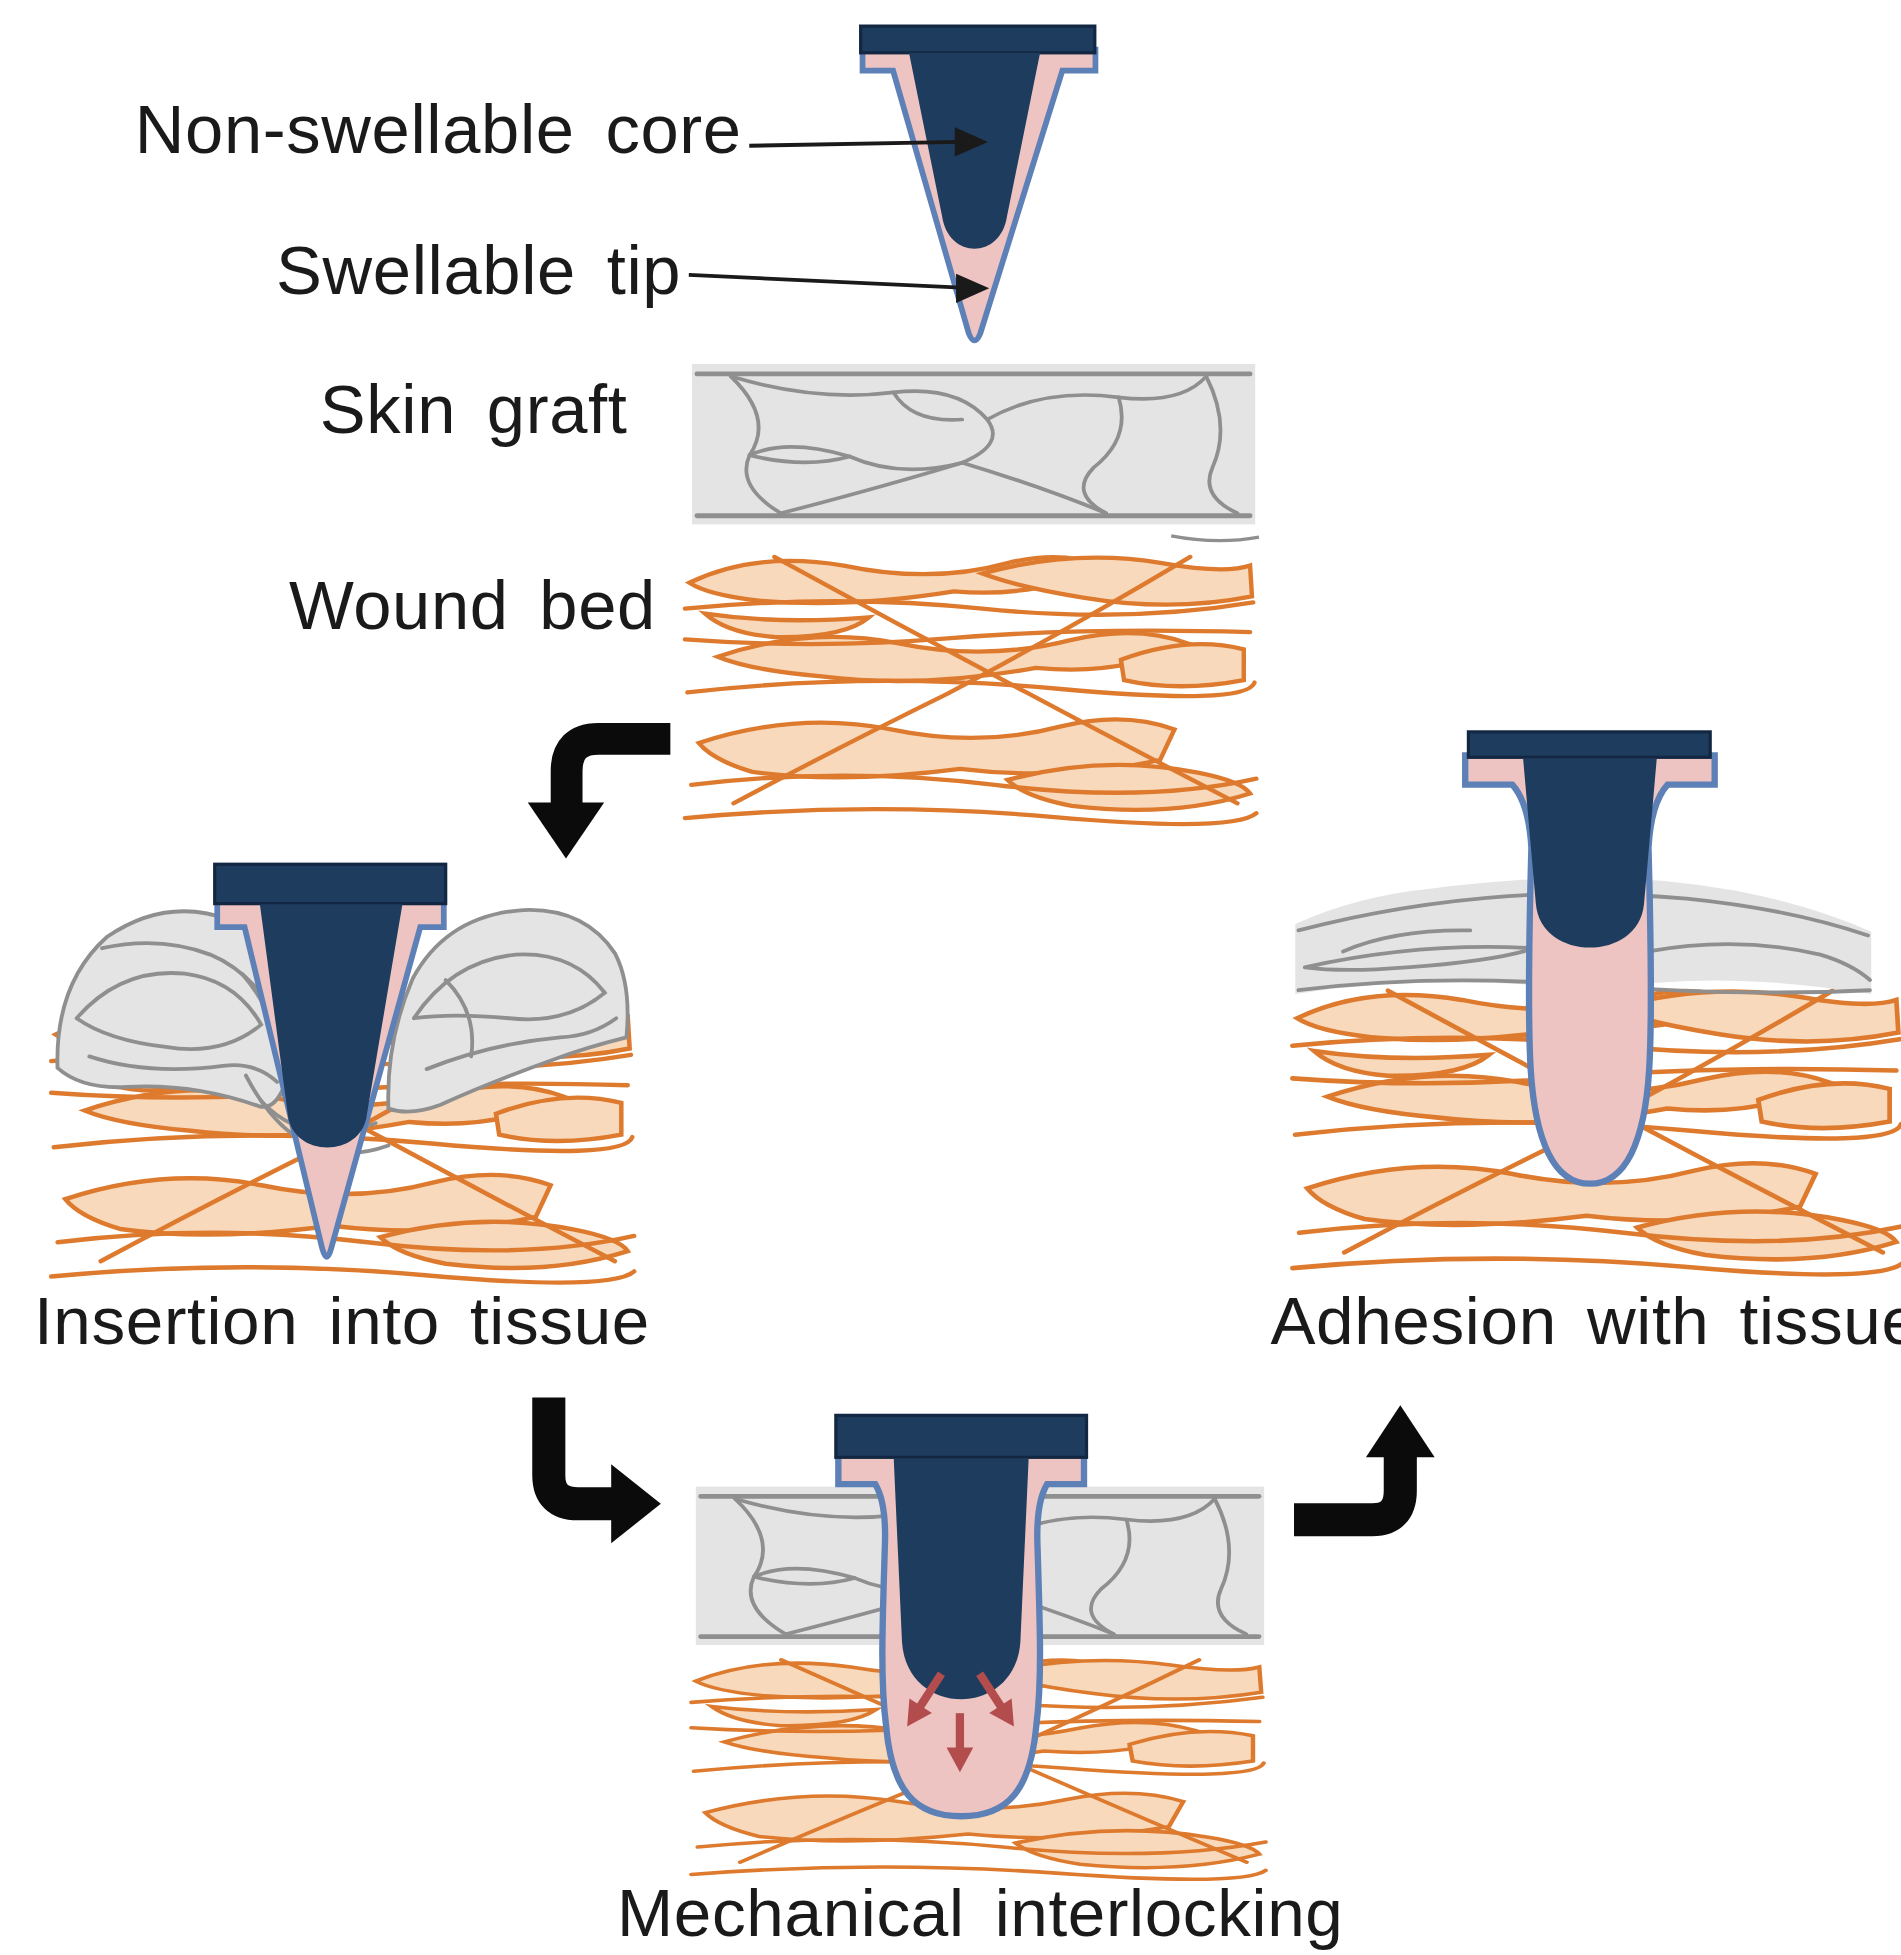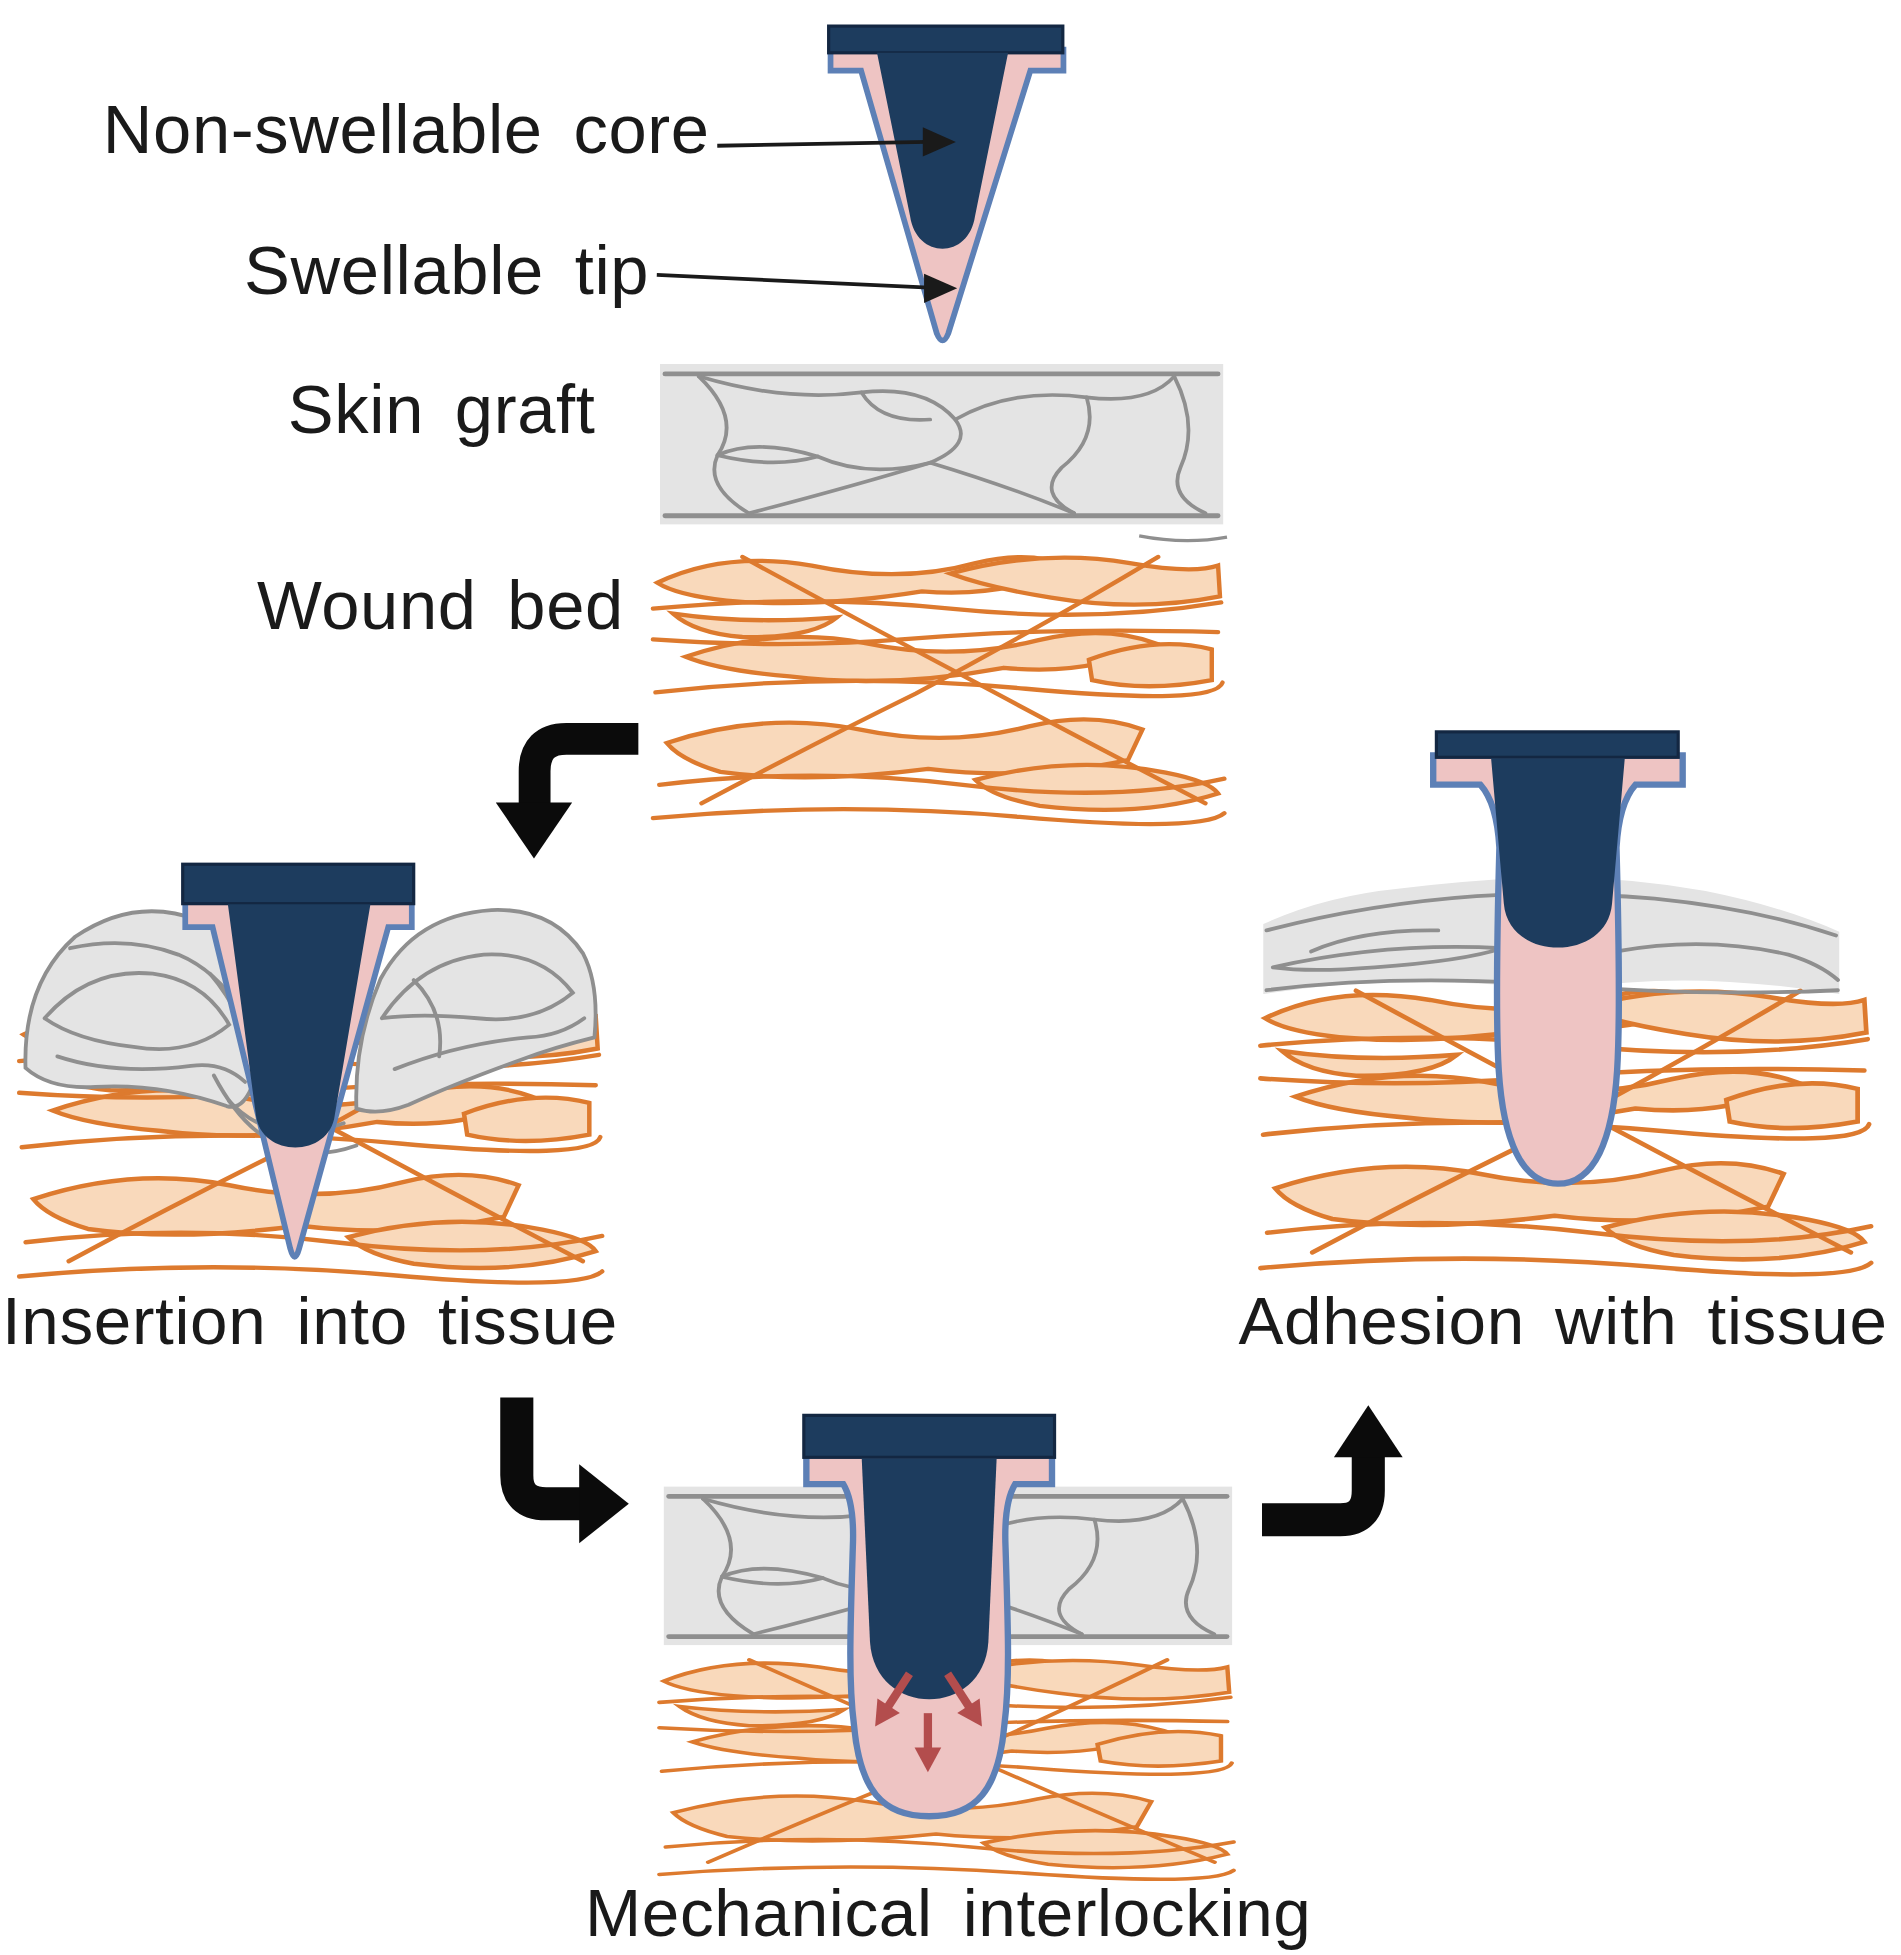--- a/index.html
+++ b/index.html
@@ -1,16 +1,16 @@
 <!DOCTYPE html>
 <html style="font-size:10.2px"><head>
 <meta charset="utf-8">
 <style>
   html,body{margin:0;padding:0;background:#ffffff;}
-  .canvas{width:1580px;height:1955px;position:relative;background:#ffffff;}
+  .canvas{width:1580px;height:1955px;position:relative;background:#ffffff;margin-left:32px;}
   svg{display:block;}
   text{font-family:"Liberation Sans","DejaVu Sans",sans-serif;font-size:108px;
        letter-spacing:1px;word-spacing:0.16em;}
   .lbl{font-size:106px;}
 </style>
 </head>
 <body>
 
 <div class="canvas">
 <svg width="1901" height="1955" viewBox="0 0 2987 3072" xmlns="http://www.w3.org/2000/svg">

